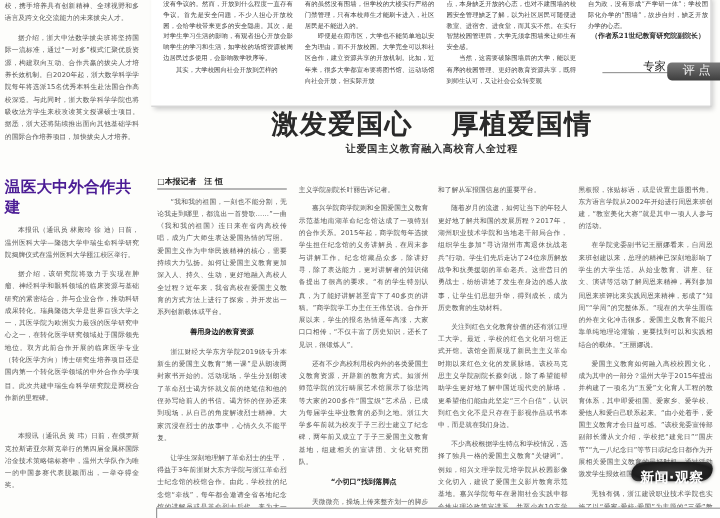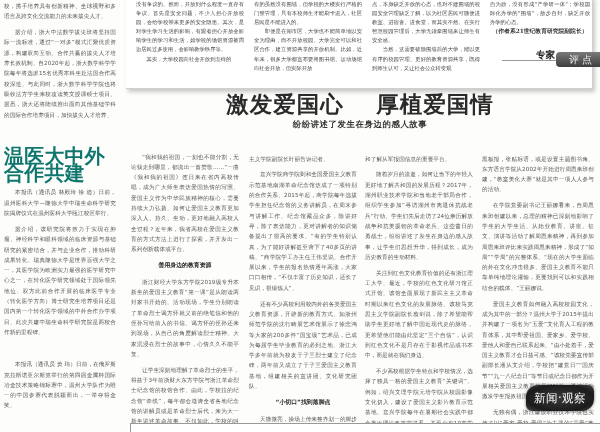--- a/index.html
+++ b/index.html
@@ -1,40 +1,40 @@
 <!DOCTYPE html>
 <html><head>
 <meta charset="utf-8">
 <style>
   html,body{margin:0;padding:0;}
   body{width:600px;height:432px;overflow:hidden;background:#fdfdfb;position:relative;font-family:"DejaVu Sans","Liberation Sans",sans-serif;color:#333;}
   .body-text{font-size:5.6px;line-height:10.3px;color:#555;text-align:justify;letter-spacing:0.1px;}
   .indent{text-indent:11px;}
   
   #left{position:absolute;left:4px;top:0;width:112px;}
-  .left-h{font-size:20px;line-height:17px;font-weight:bold;color:#0f766e;margin:0;letter-spacing:0.2px;}
+  .left-h{font-size:13px;line-height:17px;font-weight:bold;color:#4c1d95;margin:0;letter-spacing:0.2px;}
   
   #top-box{position:absolute;left:126px;top:-4px;width:466px;height:92px;background:#fff;border-right:1px solid #cfcfcf;border-bottom:1px solid #cfcfcf;box-shadow:2px 3px 4px #c9c9c9;}
   .tcol{position:absolute;top:4px;font-family:"DejaVu Serif","Liberation Serif",serif;font-size:5.3px;line-height:9.1px;color:#444;text-align:justify;}
   .byline{font-size:5.8px;font-weight:bold;color:#333;text-align:center;line-height:9px;}
   .zjdp{position:absolute;left:376px;top:51px;width:116px;height:26px;}
   .zjdp .line{position:absolute;left:0;right:0;top:13px;height:1px;background:#9a9a9a;}
-  .zjdp .prefix{position:absolute;left:34px;top:2px;font-size:9.5px;font-weight:bold;color:#222;font-family:"DejaVu Serif",serif;}
+  .zjdp .prefix{position:absolute;left:34px;top:2px;font-size:9.5px;font-weight:normal;color:#222;font-family:"DejaVu Serif",serif;}
   .zjdp .pill{position:absolute;left:54px;top:5px;width:52px;height:15px;border-radius:4px;background:linear-gradient(#7a7a7a,#3e3e3e);color:#f1f1f1;font-size:10px;line-height:15px;text-align:center;letter-spacing:3px;}
   
   #headline{position:absolute;left:205px;top:90px;width:310px;text-align:center;}
   #headline .h1{font-size:22.5px;font-weight:bold;color:#2a2a2a;letter-spacing:1px;line-height:28px;white-space:pre;}
   #headline .h2{font-size:8.4px;color:#333;line-height:12px;letter-spacing:0.6px;font-weight:bold;}
   
   .mcol{position:absolute;top:146px;}
   .reporter{font-size:6.6px;font-weight:bold;color:#222;line-height:10px;border-bottom:1px solid #888;padding-bottom:1px;margin-bottom:4px;white-space:pre;}
   .subhead{font-size:5.9px;font-weight:bold;color:#222;text-align:center;line-height:11px;margin-top:5px;}
   #bottom-rule{position:absolute;left:130px;top:423px;width:470px;height:12px;border:1px solid #999;border-bottom:none;background:#fff;}
   
-  #badge{position:absolute;left:526px;top:385px;width:68px;height:26px;background:radial-gradient(ellipse at center,#3a3a3a 0%,#1c1c1c 70%,#444 100%);border-radius:12px 6px 12px 6px;box-shadow:0 0 3px #666;color:#fff;font-weight:normal;font-size:11.5px;line-height:26px;text-align:center;letter-spacing:0.5px;}
+  #badge{position:absolute;left:526px;top:385px;width:68px;height:16px;background:radial-gradient(ellipse at center,#3a3a3a 0%,#1c1c1c 70%,#444 100%);border-radius:12px 6px 12px 6px;box-shadow:0 0 3px #666;color:#fff;font-weight:bold;font-size:11.5px;line-height:26px;text-align:center;letter-spacing:0.5px;}
 </style>
 </head>
 <body>
 
 <div id="left">
   <p class="body-text" style="margin-top:1px;">校，携手培养具有创新精神、全球视野和多语言及跨文化交流能力的未来拔尖人才。</p>
   <p class="body-text indent">据介绍，浙大中法数学拔尖班将坚持国际一流标准，通过“一对多”模式汇聚优质资源，构建双向互动、合作共赢的拔尖人才培养长效机制。自2020年起，浙大数学科学学院每年将选派15名优秀本科生赴法国合作高校深造。与此同时，浙大数学科学学院也将吸收法方学生来校攻读英文授课硕士项目。据悉，浙大还将陆续推出面向其他基础学科的国际合作培养项目，加快拔尖人才培养。</p>
 
   <div style="margin-top:28px;">
     <h2 class="left-h">温医大中外合作共建</h2>
@@ -61,24 +61,25 @@
   </div>
   <div class="zjdp">
     <div class="line"></div>
     <span class="prefix">专家</span>
     <span class="pill">评点</span>
   </div>
 </div>
 
 <div id="headline">
   <div class="h1">激发爱国心　 厚植爱国情</div>
-  <div class="h2">纷纷讲述了发生在身边的感人故事</div>
+  <div class="h2">让爱国主义教育融入高校育人全过程</div>
 </div>
 
 <div class="mcol" style="left:131px;width:108px;">
+  <div class="reporter">□本报记者　汪 恒</div>
   <p class="body-text indent">“我和我的祖国，一刻也不能分割，无论我走到哪里，都流出一首赞歌……”一曲《我和我的祖国》连日来在省内高校传唱，成为广大师生表达爱国热情的写照。爱国主义作为中华民族精神的核心，需要持续大力弘扬。如何让爱国主义教育更加深入人、持久、生动，更好地融入高校人全过程？近年来，我省高校在爱国主义教育的方式方法上进行了探索，并开发出一系列创新载体或平台。</p>
   <div class="subhead">善用身边的教育资源</div>
   <p class="body-text indent">浙江财经大学东方学院2019级专升本新生的爱国主义教育“第一课”是从朗读两封家书开始的。活动现场，学生分别朗读了革命烈士谒方怀就义前的绝笔信和他的侄孙写给前人的书信。谒方怀的侄孙还来到现场，从自己的角度解读烈士精神。大家沉浸在烈士的故事中，心情久久不能平复。</p>
   <p class="body-text indent">让学生深刻地理解了革命烈士的生平，得益于3年前浙财大东方学院与浙江革命烈士纪念馆的校馆合作。由此，学校拉的纪念馆“牵线”，每年都会邀请全省各地纪念馆的讲解员或是革命烈士后代，来为大一新生讲述革命故事。不仅如此，学校的叫国近现代史课堂也要学生动起来了，譬如新班们会带着学生去纪念馆里追忆革命的惊心动魄，并用情景剧的形式演绎校播的故事。“校馆合作的成效远远超出我们的预期。这种鲜活的人物故事，对学生触动很大，特别能让他们感到英雄时代来之不易。”该校马克思</p>
 </div>
 
 <div class="mcol" style="left:249px;width:108px;top:148px;">
   <p class="body-text">主义学院副院长叶丽告诉记者。</p>
   <p class="body-text indent">嘉兴学院商学院则和全国爱国主义教育示范基地南湖革命纪念馆达成了一项特别的合作关系。2015年起，商学院每年选拔学生担任纪念馆的义务讲解员，在周末参与讲解工作。纪念馆藏品众多，除讲好寻，除了表达能力，更对讲解者的知识储备提出了很高的要求。“有的学生特别认真，为了能好讲解甚至背下了40多页的讲稿。”商学院学工办主任王伟坚说。合作开展以来，学生的报名热情逐年高涨，大家口口相传，“不仅丰富了历史知识，还长了见识，很锻炼人”。</p>
   <p class="body-text indent">还有不少高校利用校内外的各类爱国主义教育资源，开辟新的教育方式。如浙州师范学院的沈行畴展艺术馆展示了徐悲鸿等大家的200多件“国宝级”艺术品，已成为每届学生毕业教育的必到之地。浙江大学多年前就为校友于子三烈士建立了纪念碑，两年前又成立了于子三爱国主义教育基地，组建相关的宣讲团、文化研究团队。</p>

